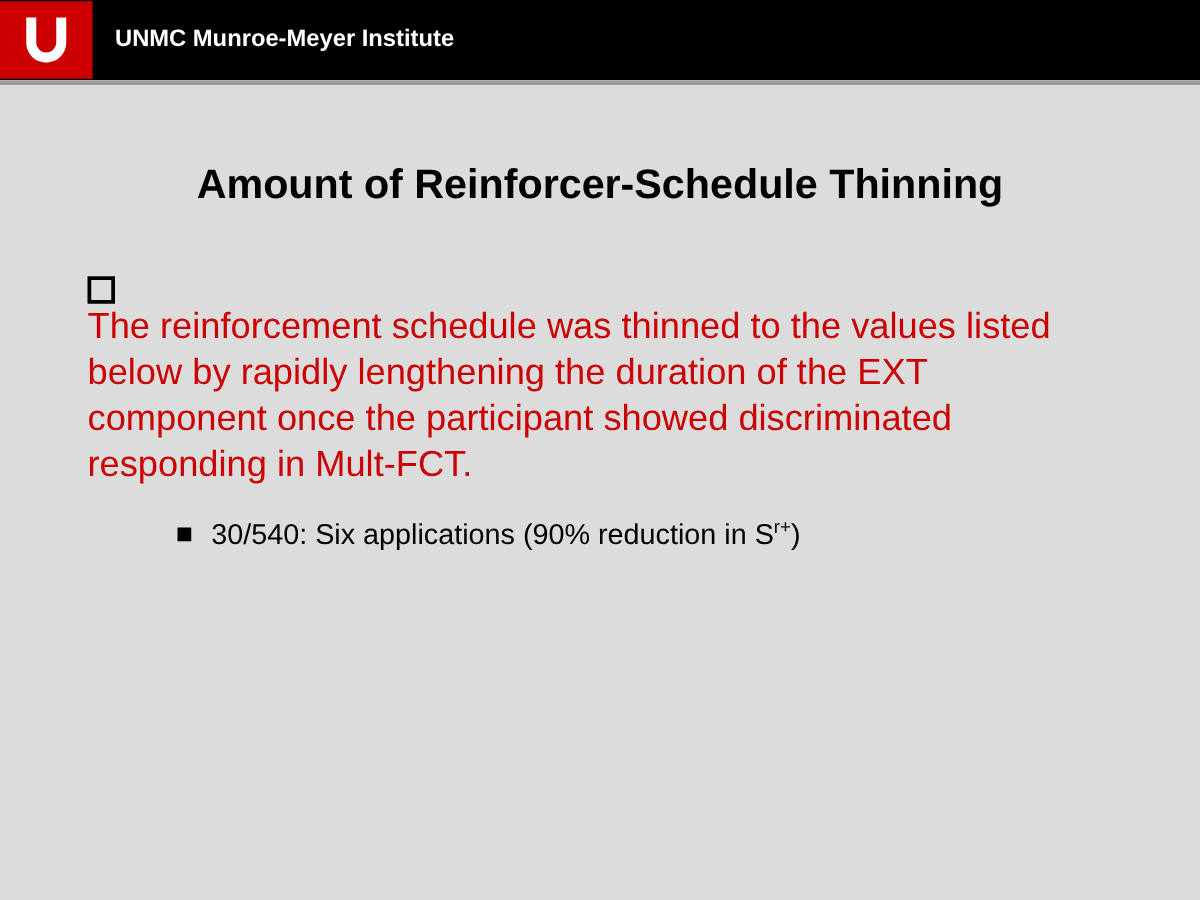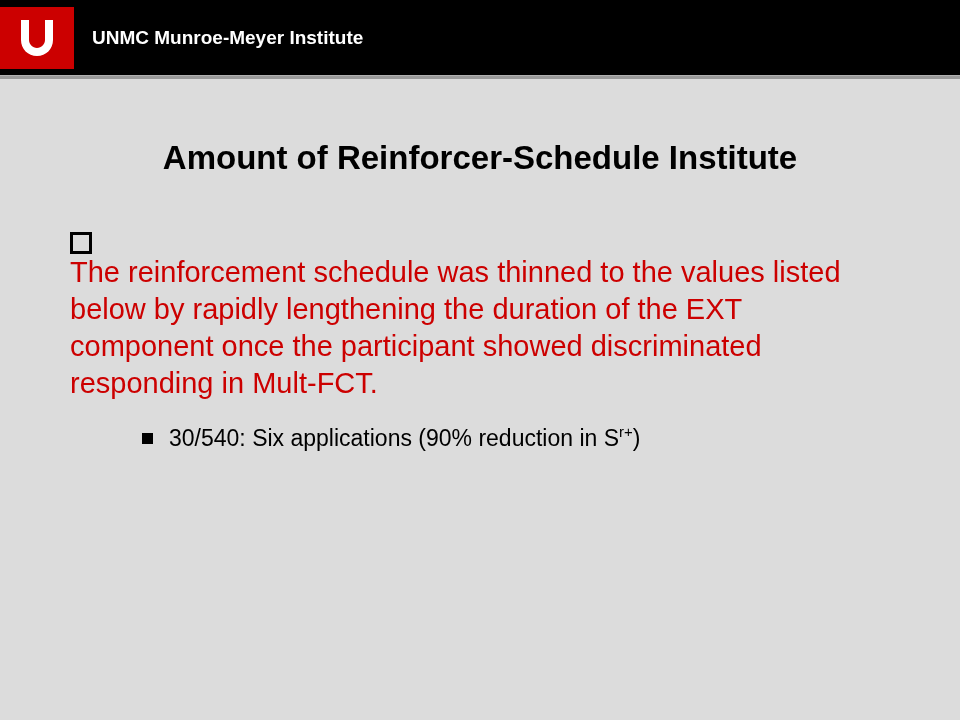--- a/index.html
+++ b/index.html
@@ -9,21 +9,21 @@
     }
     body {
       width: 960px;
       height: 720px;
       font-family: Arial, Helvetica, sans-serif;
       background: #dcdcdc;
       overflow: hidden;
     }
     .top-bar {
       width: 100%;
-      height: 75px;
+      height: 64px;
       background: #000;
       display: flex;
       align-items: center;
     }
     .logo-box {
       width: 74px;
       height: 62px;
       background: #cc0000;
       display: flex;
       align-items: center;
@@ -109,21 +109,21 @@
   <div class="logo-box">
     <svg viewBox="0 0 48 48">
       <path d="M 8 6 L 8 26 C 8 35 15 42 24 42 C 33 42 40 35 40 26 L 40 6 L 32 6 L 32 26 C 32 30 28.5 34 24 34 C 19.5 34 16 30 16 26 L 16 6 Z" fill="#fff"></path>
     </svg>
   </div>
   <div class="institute-name">UNMC Munroe-Meyer Institute</div>
 </div>
 <div class="accent-line"></div>
 
 <div class="content">
-  <h1 class="slide-title">Amount of Reinforcer-Schedule Institute</h1>
+  <h1 class="slide-title">Amount of Reinforcer-Schedule Thinning</h1>
 
   <div class="main-bullet">
     <div class="main-bullet-marker"></div>
     <div class="main-bullet-text">The reinforcement schedule was thinned to the values listed below by rapidly lengthening the duration of the EXT component once the participant showed discriminated responding in Mult-FCT.</div>
   </div>
 
   <div class="sub-bullets">
     <div class="sub-bullet">
       <div class="sub-bullet-marker"></div>
       <div class="sub-bullet-text"><span>30/540: Six applications (90% reduction in S</span><span class="sup">r+</span><span>)</span></div>

